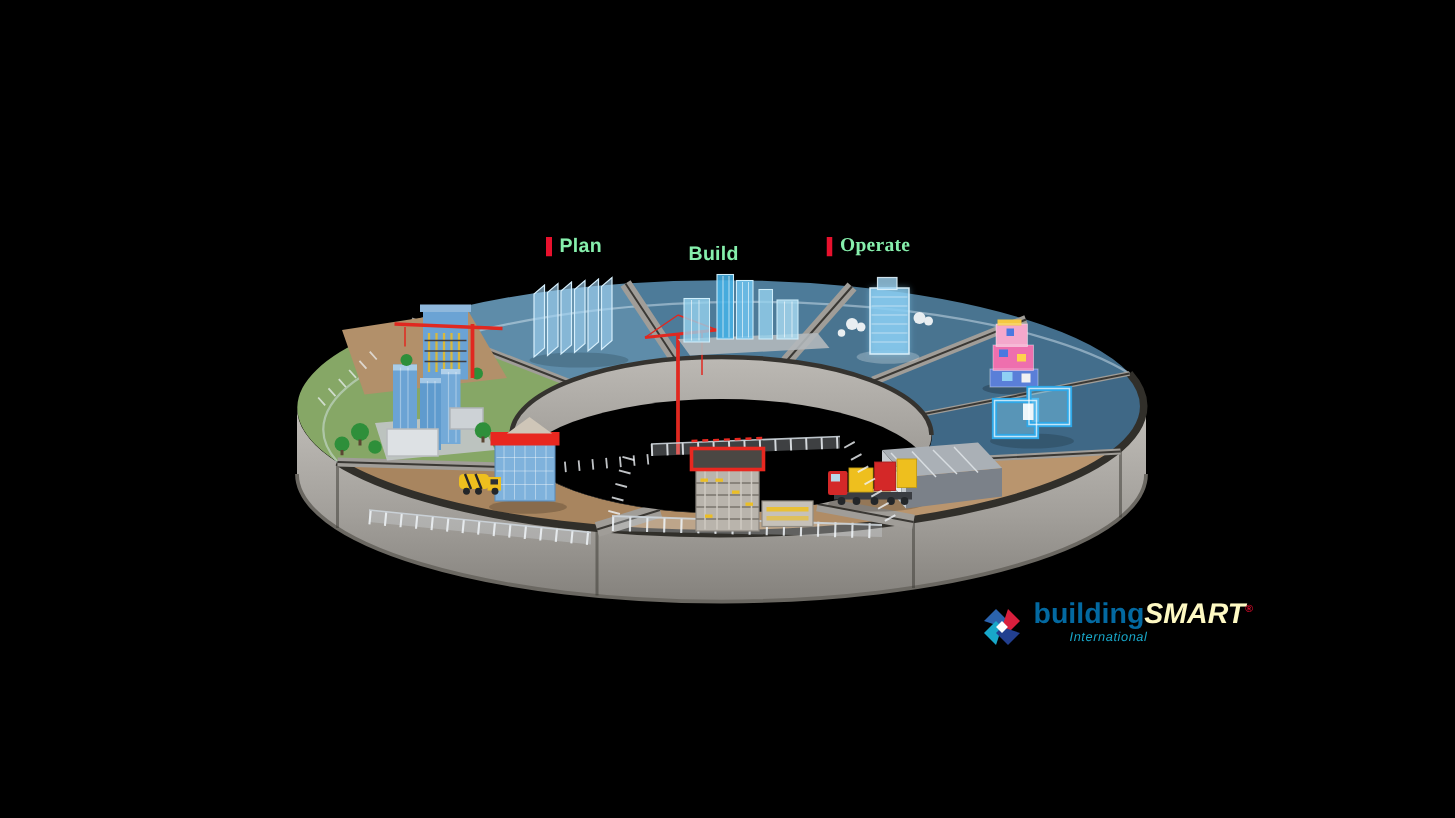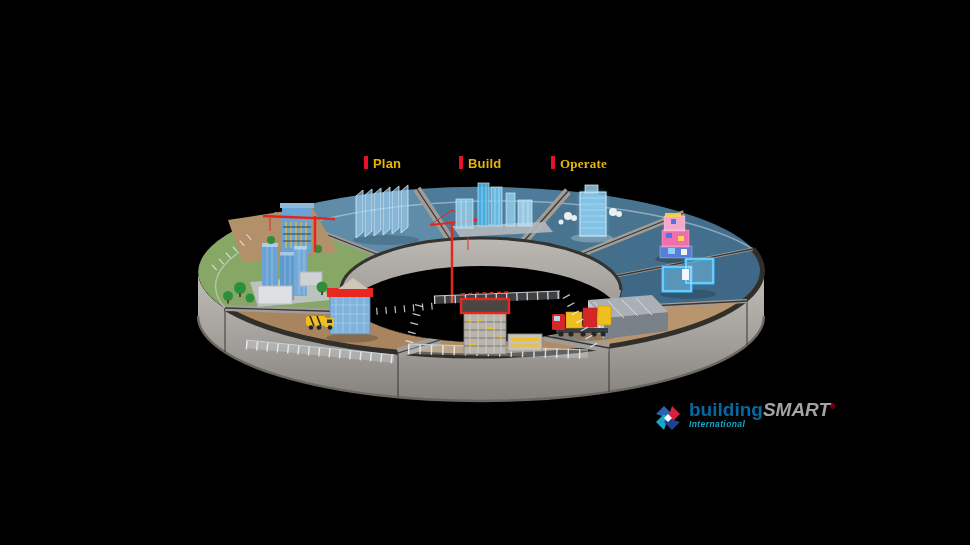--- a/index.html
+++ b/index.html
@@ -1,28 +1,28 @@
 <!DOCTYPE html>
 <html><head>
 <meta charset="utf-8">
 <style>
   html,body{margin:0;padding:0;}
   body{width:970px;height:545px;background:#000;overflow:hidden;}
   .stage{position:relative;width:970px;height:545px;background:#000;font-family:"Liberation Sans",sans-serif;}
   .stage svg.scene{position:absolute;left:0;top:0;}
-  .phase-label{position:absolute;display:flex;align-items:flex-start;gap:5px;height:15px;
-    font-weight:bold;font-size:13px;color:#eab308;letter-spacing:.2px;}
+  .phase-label{position:absolute;display:flex;align-items:flex-end;gap:5px;height:15px;
+    font-weight:bold;font-size:13px;color:#86efac;letter-spacing:.2px;}
   .phase-label .marker{display:block;}
   .logo{position:absolute;left:650px;top:400px;display:flex;align-items:flex-start;gap:3px;}
   .logo .wordmark{display:flex;flex-direction:column;line-height:1;}
   .logo .line1{font-size:19px;font-weight:bold;white-space:nowrap;}
   .logo .t-building{color:#0369a1;}
-  .logo .t-smart{color:#a3a3a3;font-style:italic;}
+  .logo .t-smart{color:#fef9c3;font-style:italic;}
   .logo .t-reg{color:#e30b2d;font-size:7px;vertical-align:super;}
-  .logo .t-intl{color:#18a7c9;font-size:8.5px;font-weight:bold;font-style:italic;margin-top:1px;letter-spacing:.4px;}
+  .logo .t-intl{color:#18a7c9;font-size:8.5px;font-weight:normal;font-style:italic;margin-top:1px;letter-spacing:.4px;margin-left:24px;}
 </style>
 </head>
 <body>
 
 <div class="stage">
 
 <svg class="scene" width="970" height="545" viewBox="0 0 970 545">
   <defs>
     <linearGradient id="gradSide" x1="0" y1="0" x2="0" y2="1">
       <stop offset="0" stop-color="#c0bdb8"></stop>
@@ -362,21 +362,21 @@
     </g>
   </g>
 </svg>
 
 <div class="phase-label" style="left:364px;top:156px;">
   <svg class="marker" width="4" height="13">
     <rect width="4" height="13" fill="#e8112d"></rect>
       </svg>
   <span>Plan</span>
 </div>
-<div class="phase-label" style="left:459px;top:156px;">
+<div class="phase-label" style="left:459px;top:156px;flex-direction:column;">
   <svg class="marker" width="4" height="13">
     <rect width="4" height="13" fill="#e8112d"></rect>
       </svg>
   <span>Build</span>
 </div>
 <div class="phase-label" style="left:551px;top:156px;font-family:Liberation Serif, serif;">
   <svg class="marker" width="4" height="13">
     <rect width="4" height="13" fill="#e8112d"></rect>
       </svg>
   <span>Operate</span>

